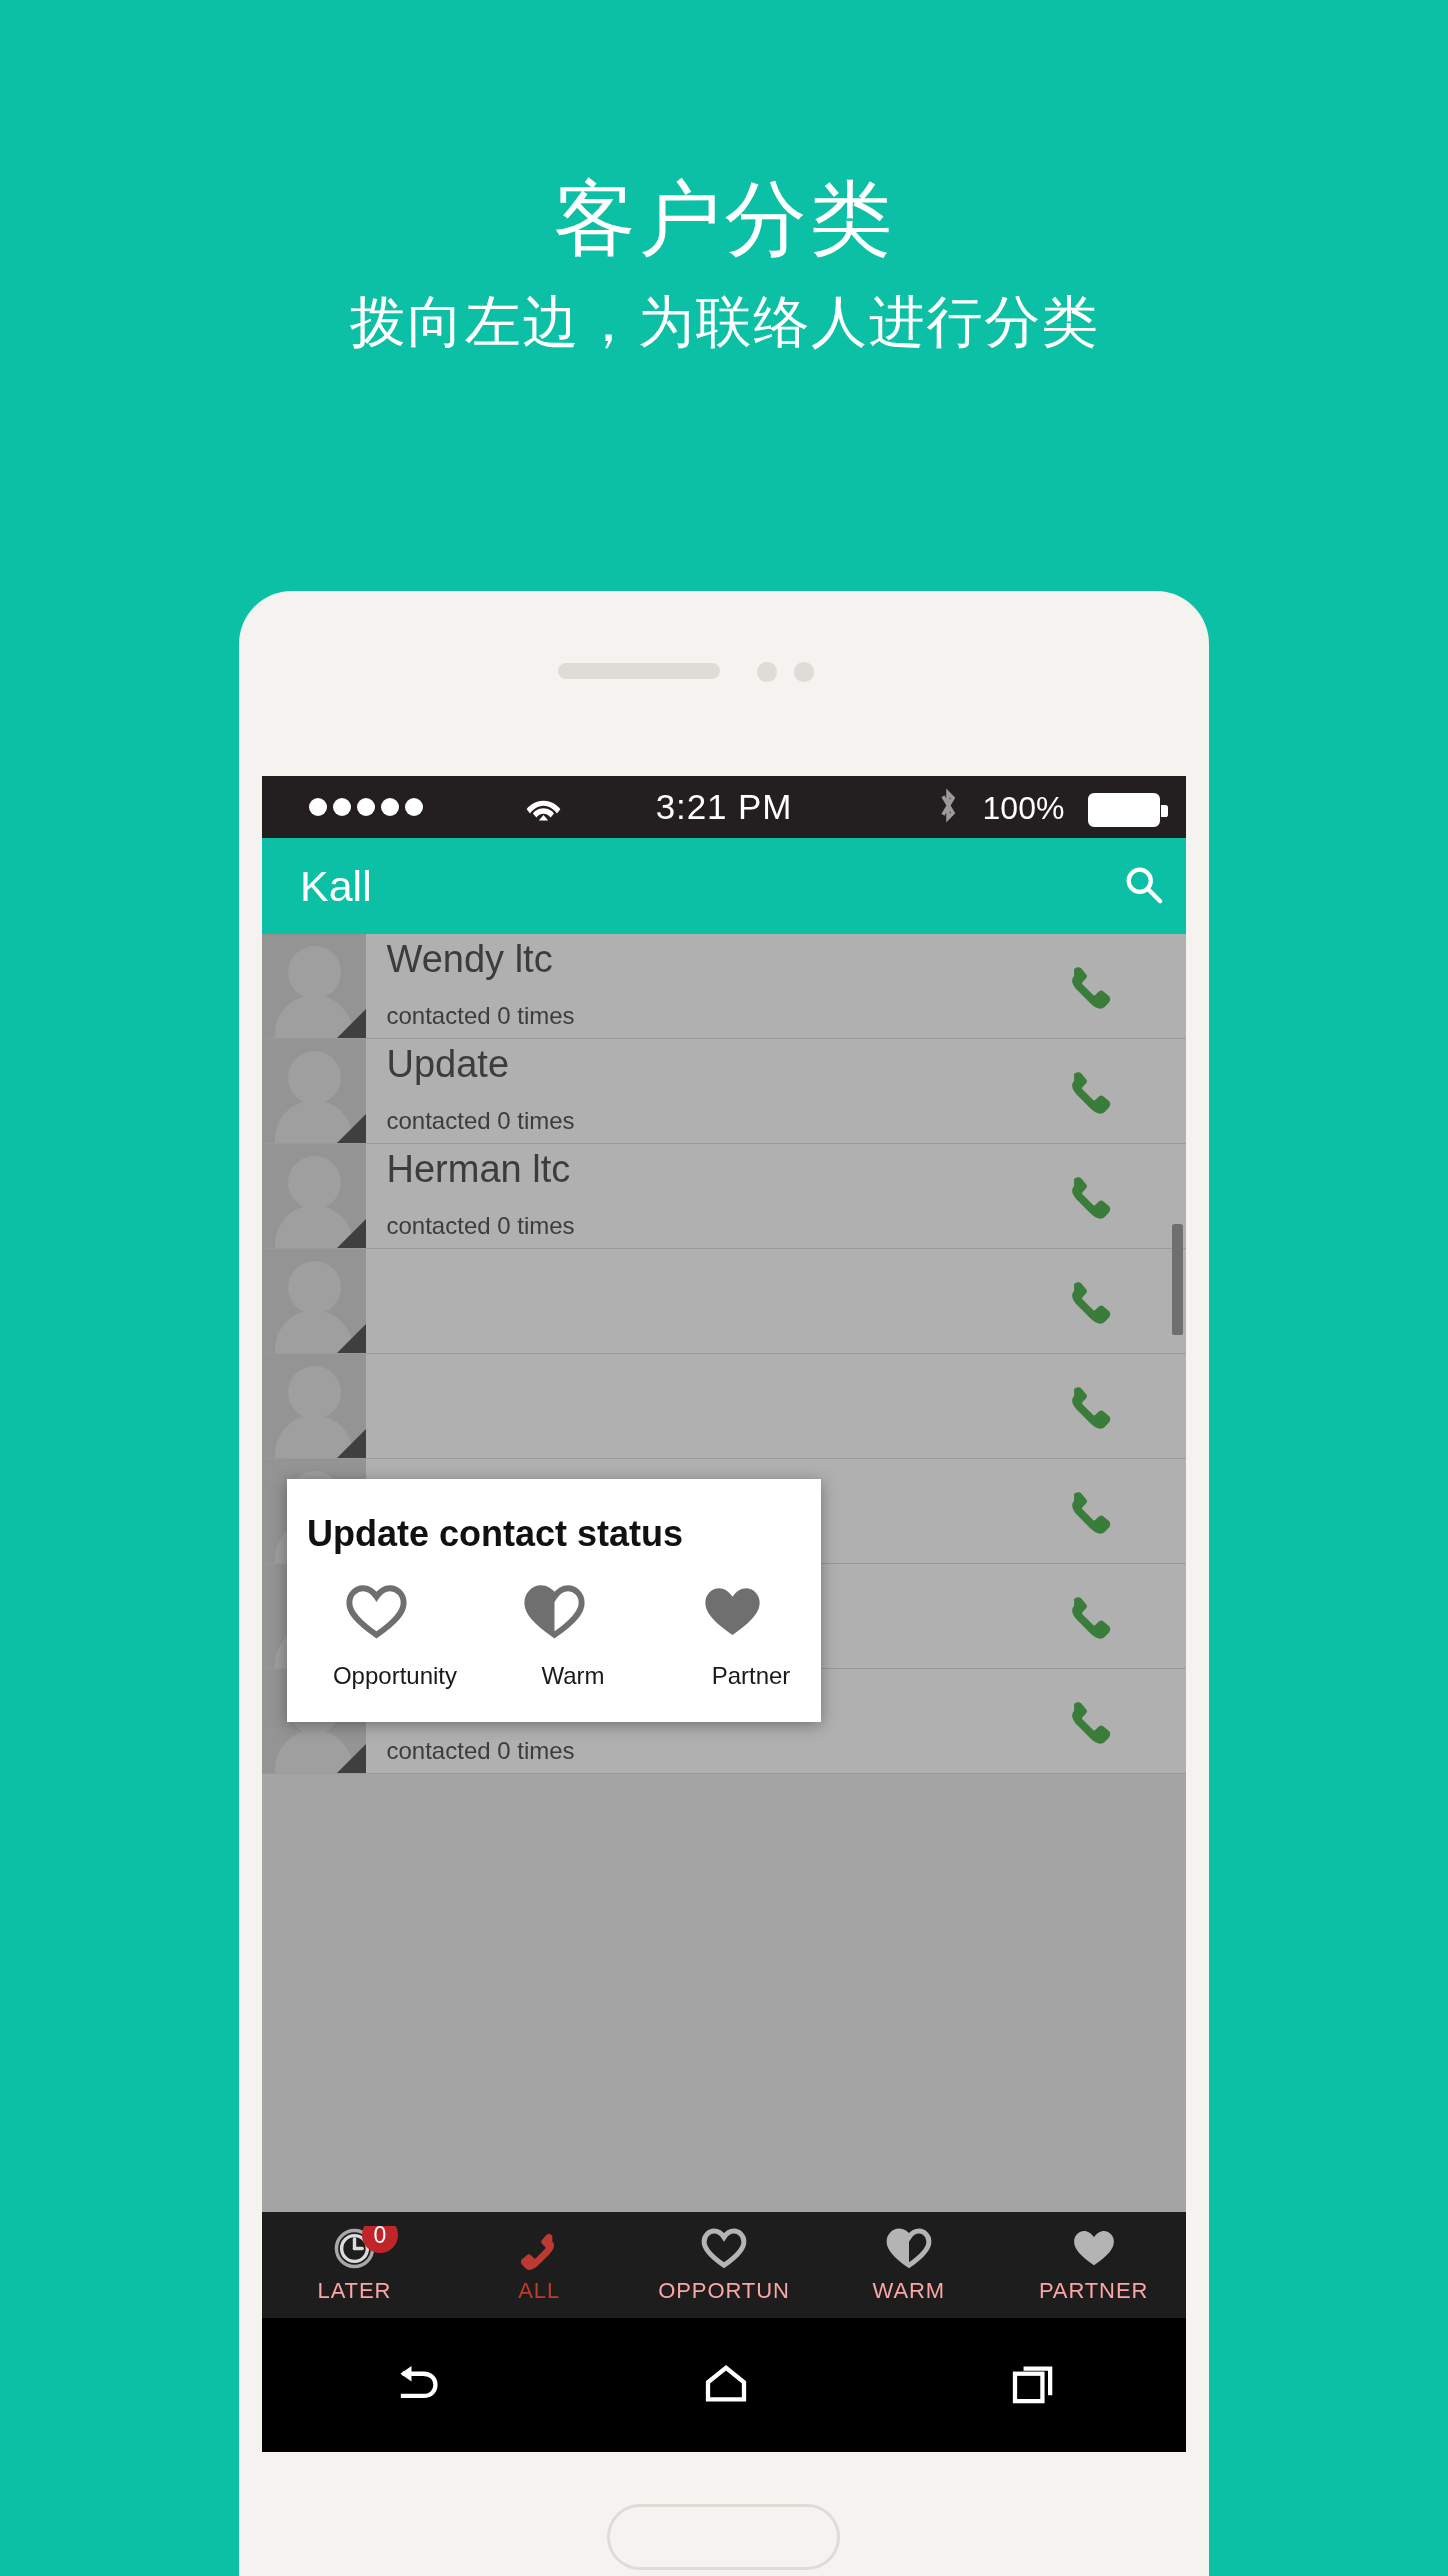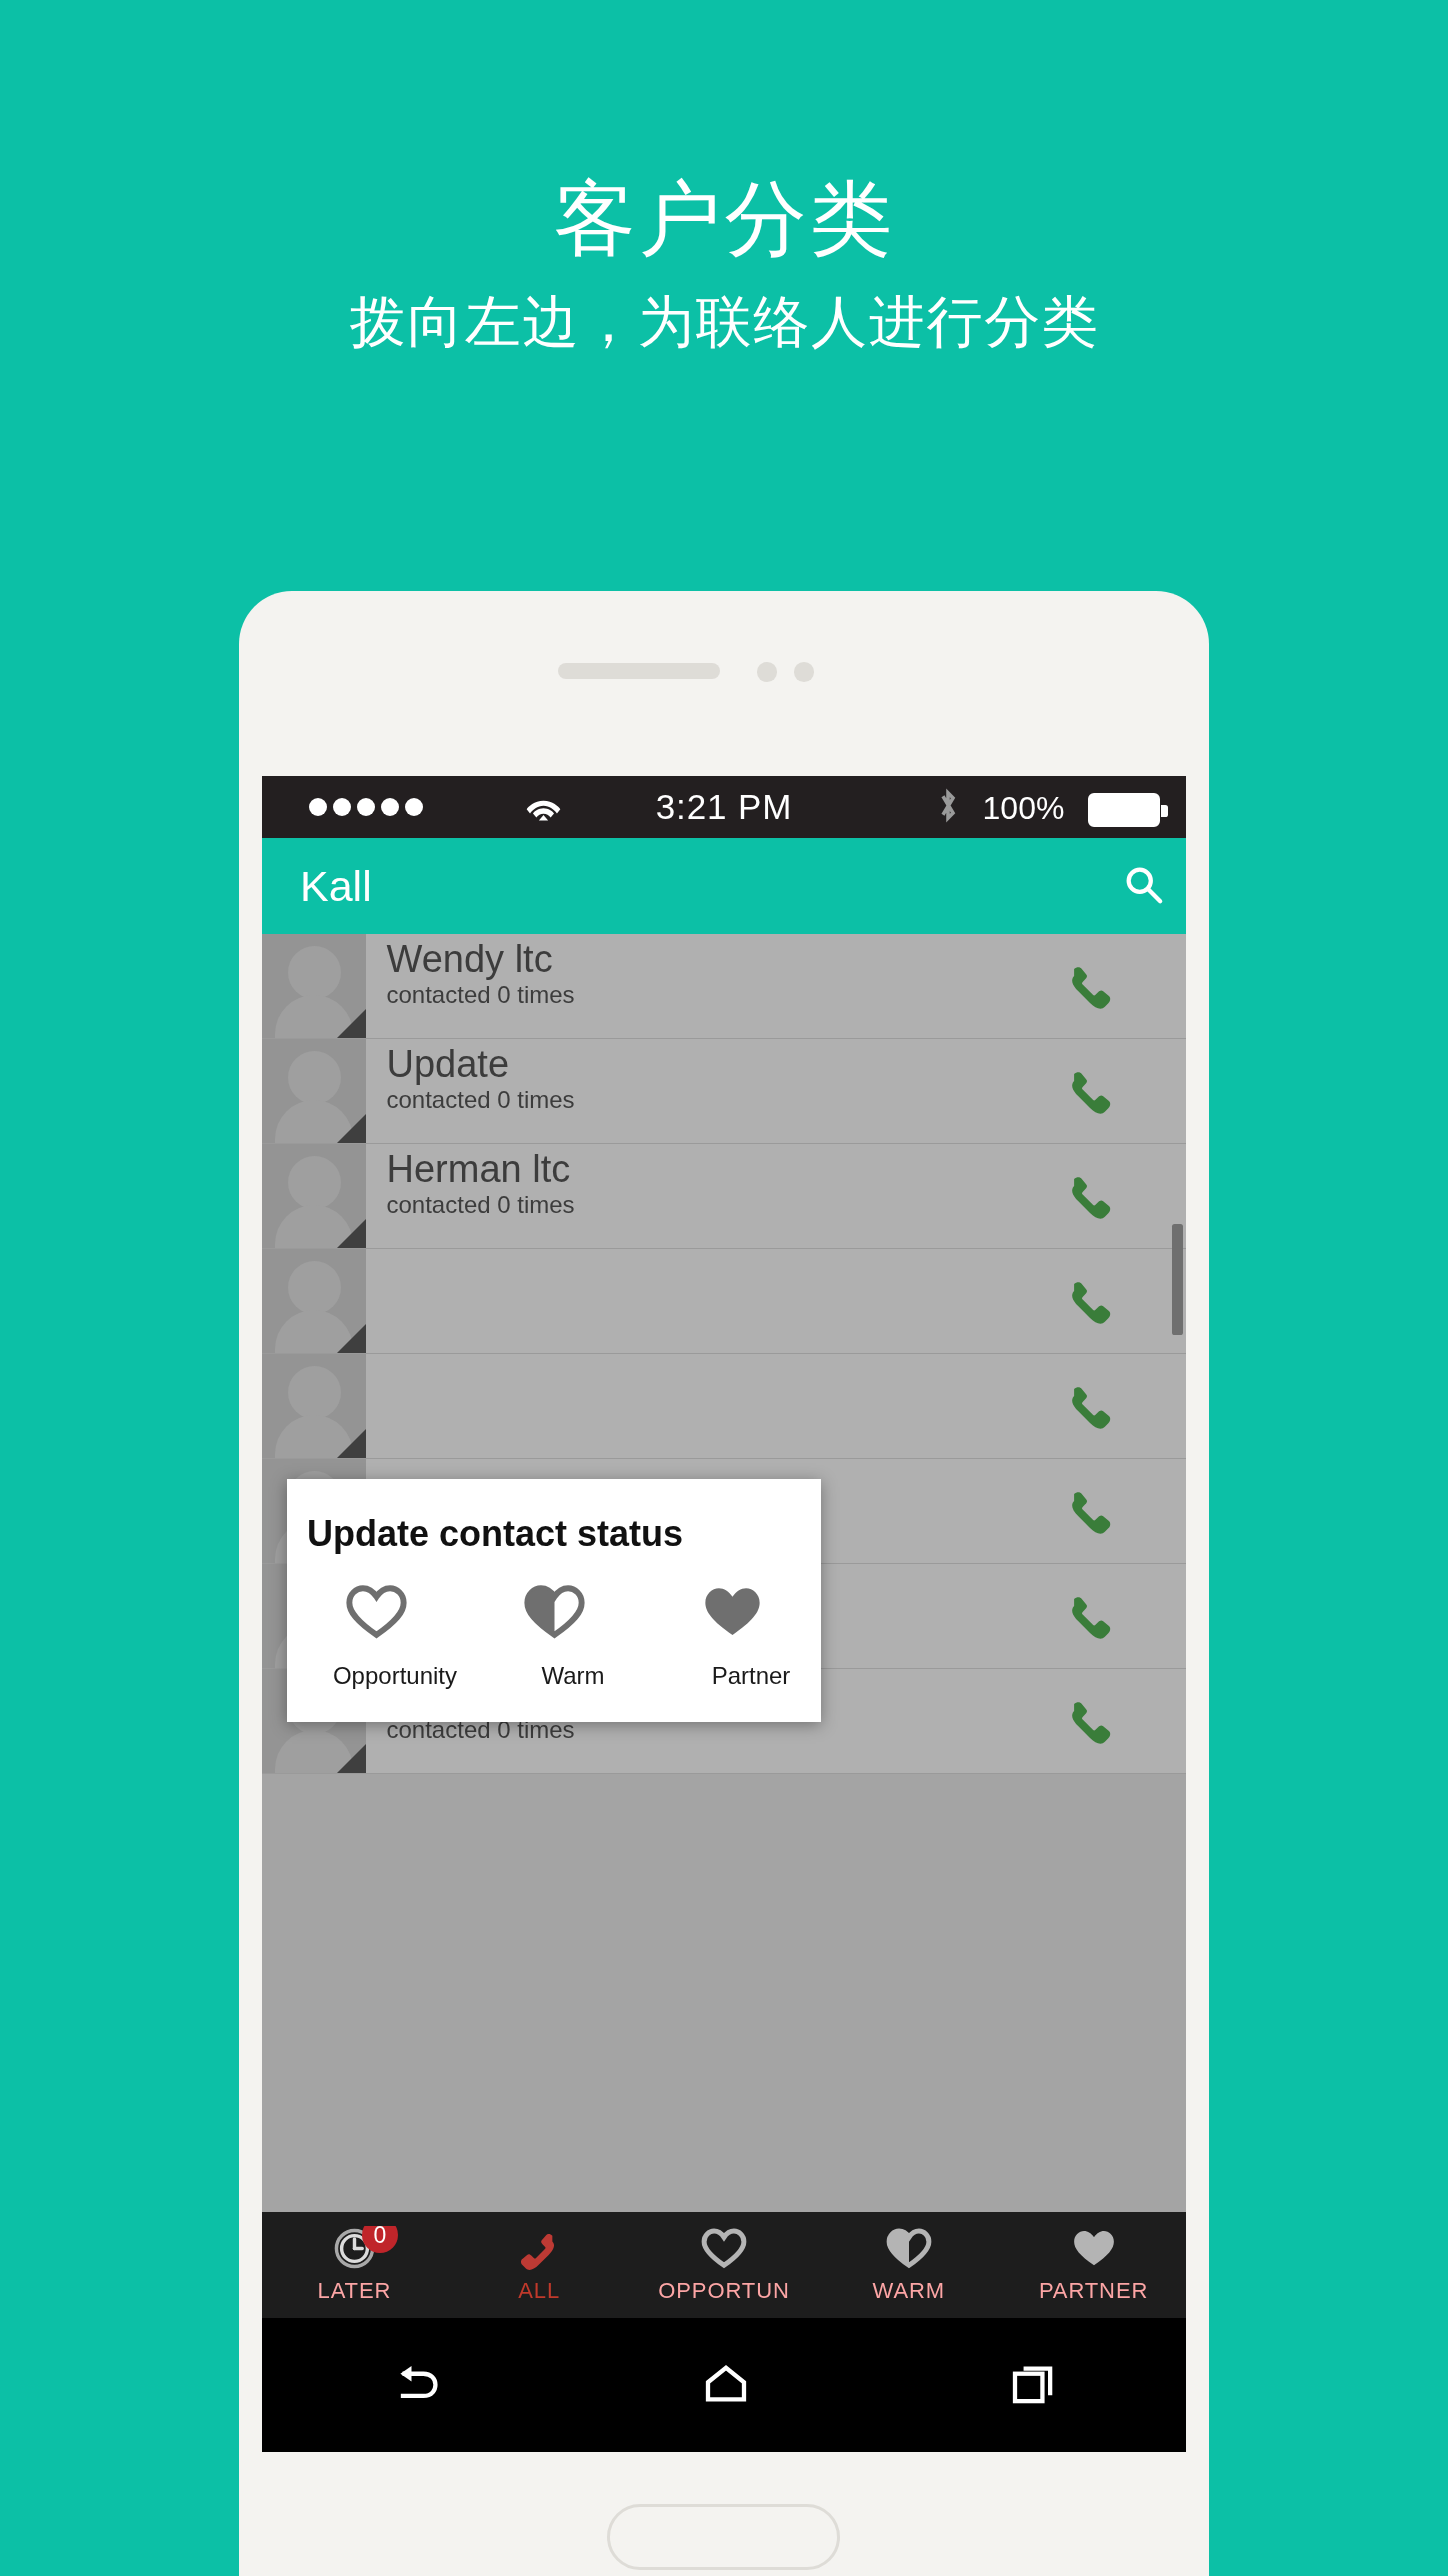--- a/index.html
+++ b/index.html
@@ -207,20 +207,21 @@
     width: 0; height: 0;
     border-left: 29px solid transparent;
     border-bottom: 29px solid #3f3f3f;
   }
   .row-main {
     flex: 1;
     background: #b0b0b0;
     padding: 5.1px 0 0 20.5px;
     display: flex;
     flex-direction: column;
+    justify-content: space-between;
     position: relative;
   }
   .row-name {
     font-size: 38px;
     color: #3c3c3c;
     font-weight: 400;
     line-height: 1.1;
   }
   .row-sub {
     font-size: 24px;

